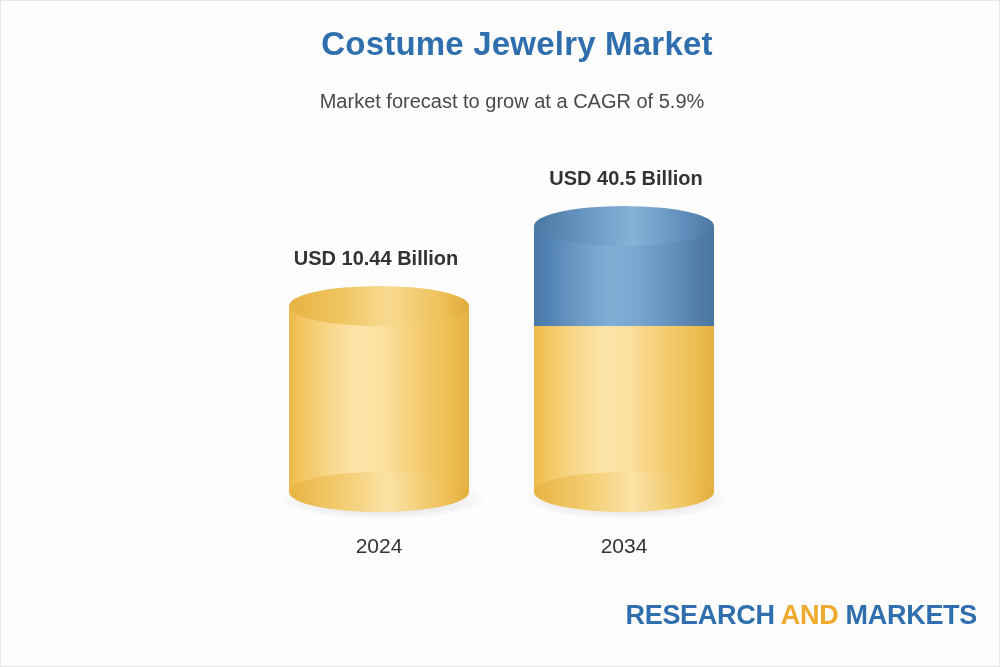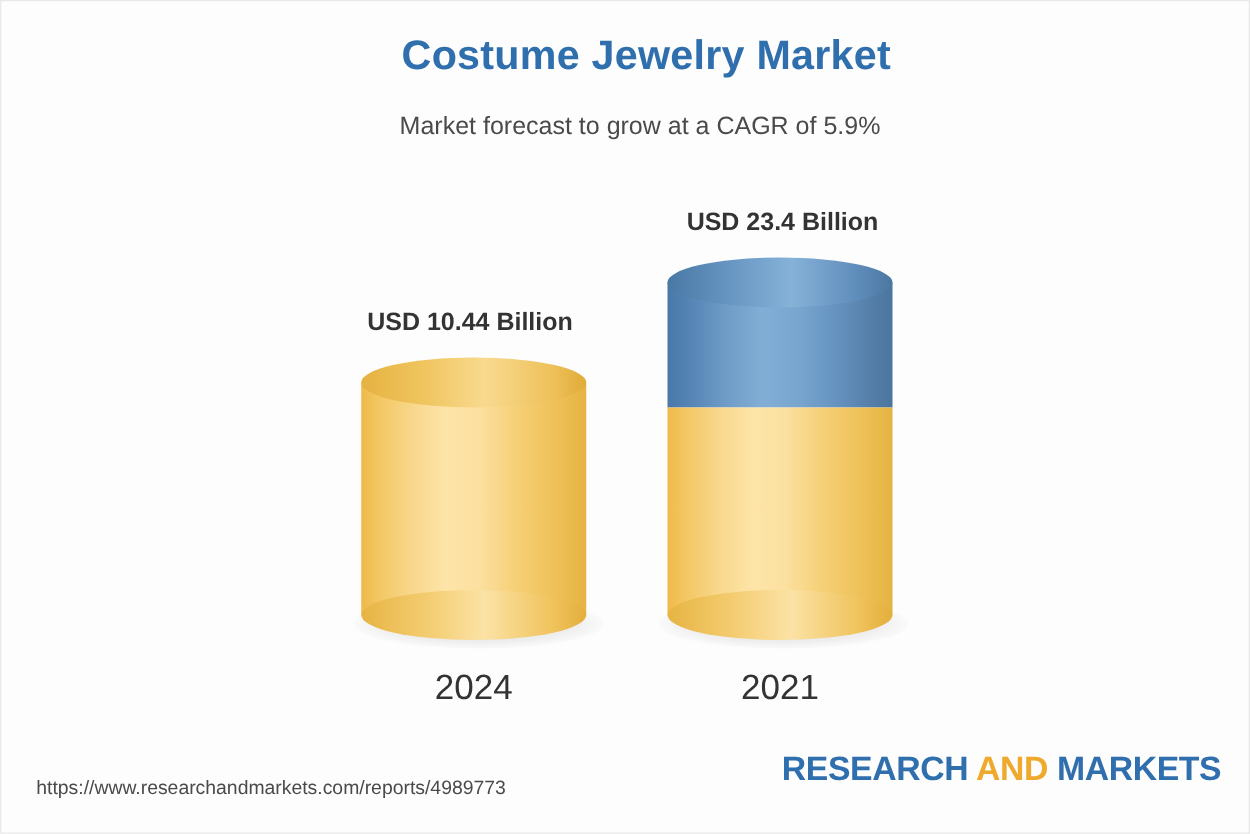--- a/index.html
+++ b/index.html
@@ -116,21 +116,21 @@
       #4a78a4 0%,
       #6a98c4 30%,
       #86b2d8 55%,
       #5e8cba 85%,
       #4b76a0 100%);
   }
   .axis-label {
     position: absolute;
     width: 300px;
     text-align: center;
-    font-size: 28px;
+    font-size: 21px;
     color: #333333;
   }
   
   .footer-url {
     position: absolute;
     left: 28px;
     top: 621px;
     font-size: 15.5px;
     color: #4a4a4a;
   }
@@ -181,39 +181,38 @@
 
         <div class="seg-cap yellow-cap" style="top:0px; height:40px; background:linear-gradient(to right,#e5b241 0%,#f0c55f 28%,#f8da8f 55%,#eec15a 85%,#e0ab38 100%);"></div>
       </div>
     </div>
 
     <div class="axis-label" style="left:228px; top:533px;">2024</div>
   </div>
 
   <div class="bar-group">
 
-    <div class="bar-label" style="left:475px; top:166px;">USD 23.4 Billion</div>
+    <div class="bar-label" style="left:475px; top:166px;">USD 40.5 Billion</div>
 
     <div class="cyl-shadow" style="left:526px; top:478px; width:200px; height:40px;"></div>
 
     <div class="cyl" style="left:533px; top:205px; width:180px; height:305px;">
 
       <div class="seg" style="left:0; top:0; width:180px; height:120px;">
         <div class="seg-body blue-body" style="top:20px; height:100px;"></div>
         <div class="seg-cap blue-cap" style="top:0px; height:40px;"></div>
       </div>
 
       <div class="seg" style="left:0; top:100px; width:180px; height:206px;">
         <div class="seg-body yellow-body" style="top:20px; height:166px;"></div>
         <div class="seg-cap yellow-cap" style="top:166px; height:40px;"></div>
       </div>
     </div>
 
-    <div class="axis-label" style="left:473px; top:533px;">2021</div>
+    <div class="axis-label" style="left:473px; top:533px;">2034</div>
   </div>
 
-  <div class="footer-url">https://www.researchandmarkets.com/reports/4989773</div>
 
   <div class="logo">
     <div class="logo-main"><span>RESEARCH</span><span class="amp"> AND </span><span>MARKETS</span></div>
   </div>
 
 </div>
 
 </body></html>

